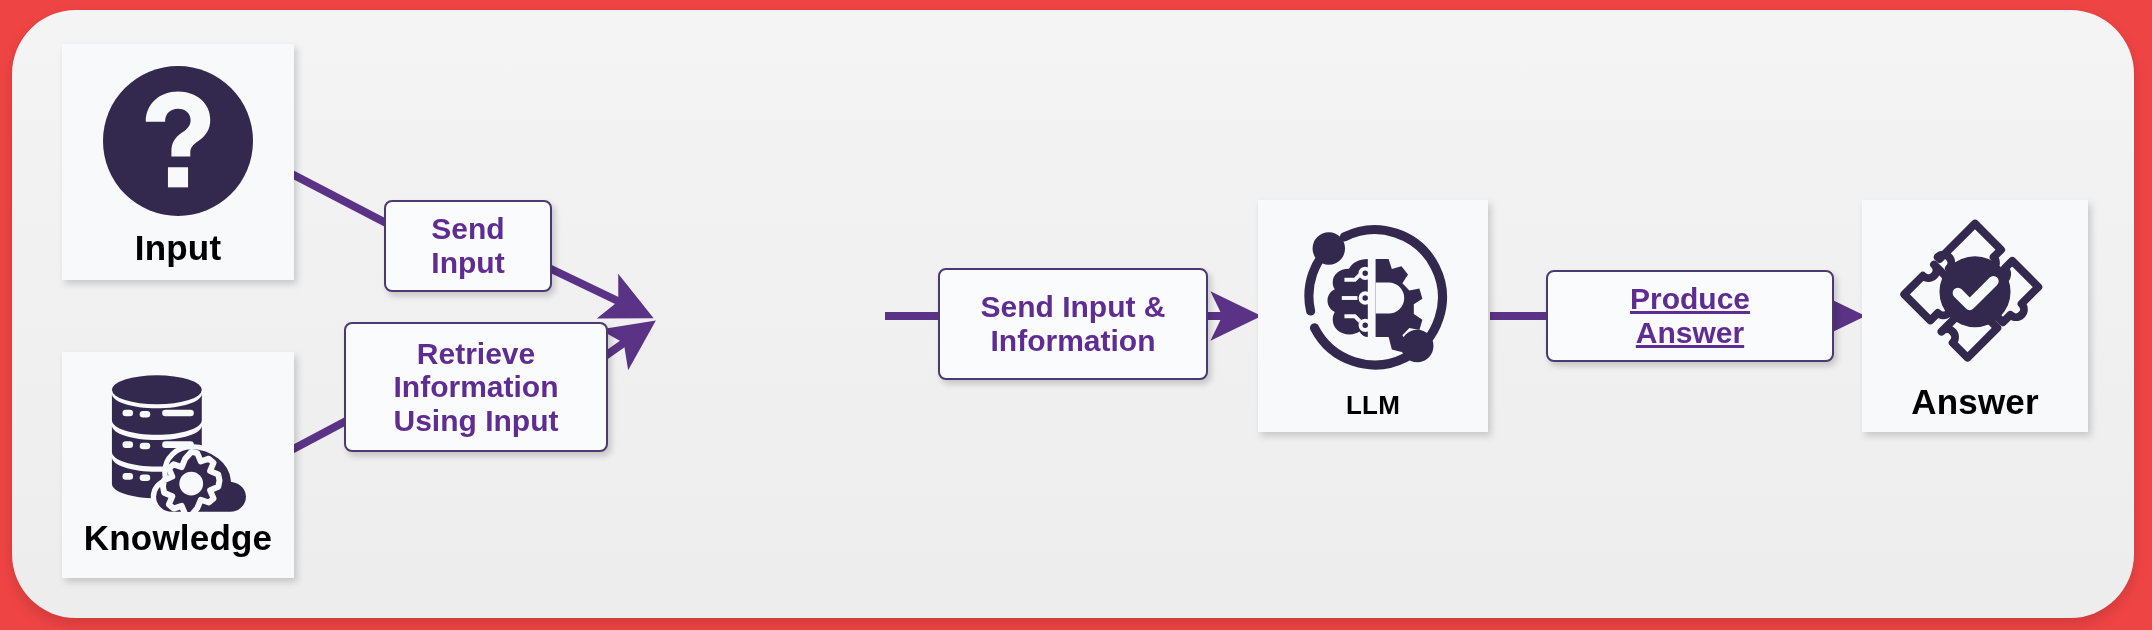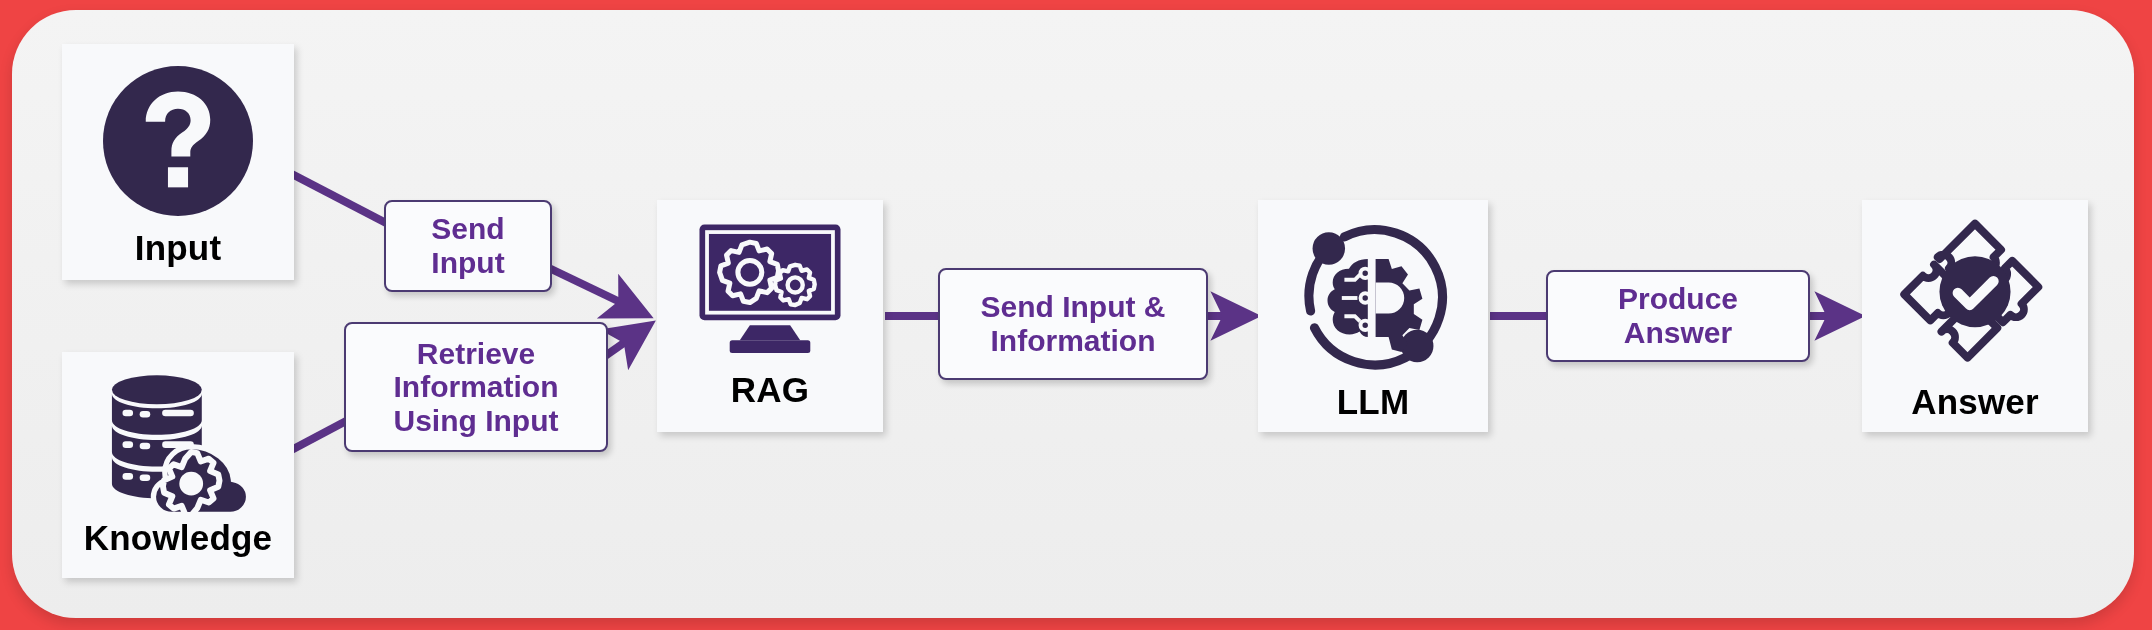--- a/index.html
+++ b/index.html
@@ -69,21 +69,21 @@
   #node-input    { left: 62px;  top: 44px;  width: 232px; height: 236px; padding-top: 22px; }
   #node-input .caption { font-size: 35px; margin-top: 14px; }
 
   #node-knowledge{ left: 62px;  top: 352px; width: 232px; height: 226px; padding-top: 18px; }
   #node-knowledge .caption { font-size: 35px; margin-top: 2px; }
 
   #node-rag      { left: 657px; top: 200px; width: 226px; height: 232px; padding-top: 22px; }
   #node-rag .caption { font-size: 35px; margin-top: 14px; }
 
   #node-llm      { left: 1258px;top: 200px; width: 230px; height: 232px; padding-top: 20px; }
-  #node-llm .caption { font-size: 35px; margin-top: 8px; }
+  #node-llm .caption { font-size: 26px; margin-top: 16px; }
 
   #node-answer   { left: 1862px;top: 200px; width: 226px; height: 232px; padding-top: 18px; }
   #node-answer .caption { font-size: 35px; margin-top: 8px; }
 
   
   .chip {
     position: absolute;
     background: #fafbfd;
     border: 2.5px solid #4b3a72;
     border-radius: 8px;
@@ -97,21 +97,21 @@
     align-items: center;
     justify-content: center;
     box-sizing: border-box;
     padding: 6px 14px;
     white-space: pre-line;
   }
 
   #chip-send-input      { left: 384px;  top: 200px; width: 168px; height: 92px; }
   #chip-retrieve        { left: 344px;  top: 322px; width: 264px; height: 130px; }
   #chip-send-input-info { left: 938px;  top: 268px; width: 270px; height: 112px; }
-  #chip-produce         { left: 1546px; top: 270px; width: 264px; height: 92px; }
+  #chip-produce         { left: 1546px; top: 270px; width: 288px; height: 92px; text-decoration: underline; }
 </style>
 </head>
 <body>
 
 <div id="stage">
 
   <div id="panel"></div>
 
   <svg id="wires" viewBox="0 0 2152 630" xmlns="http://www.w3.org/2000/svg">
     <defs>
@@ -173,43 +173,20 @@
 
         <g transform="translate(70,88)">
           <path d="M0-26l4.6.9 2.6 6.3 6.1-2.1 3.6 3.1-2.6 6.2 6.2 2.7.9 4.6-.9 4.6-6.2 2.7 2.6 6.2-3.6 3.1-6.1-2.1-2.6 6.3L0 22l-4.6-.9-2.6-6.3-6.1 2.1-3.6-3.1 2.6-6.2-6.2-2.7L-21.4 0l.9-4.6 6.2-2.7-2.6-6.2 3.6-3.1 6.1 2.1 2.6-6.3z" fill="#33284d" stroke="#f8f9fb" stroke-width="4.5" stroke-linejoin="round"></path>
           <circle cx="0" cy="-2" r="9" fill="#f8f9fb"></circle>
         </g>
       </svg>
     </div>
     <div class="caption">Knowledge</div>
   </div>
 
-  <div class="node" id="node-rag">
-    <div class="glyph">
-      <svg width="152" height="136" viewBox="0 0 120 108" xmlns="http://www.w3.org/2000/svg">
-
-        <rect x="4" y="2" width="112" height="76" rx="4" fill="#3d2766"></rect>
-        <rect x="10" y="8" width="100" height="64" fill="none" stroke="#f8f9fb" stroke-width="3"></rect>
-
-        <path d="M44 82h32l8 12H36z" fill="#3d2766"></path>
-        <rect x="28" y="94" width="64" height="10" rx="2" fill="#3d2766"></rect>
-
-        <g transform="translate(44,40)">
-          <path d="M0-24l5.1 1 2.3 5.9 6.3-1.4 3.6 3.6-1.4 6.3 5.9 2.3 1 5.1-1 5.1-5.9 2.3 1.4 6.3-3.6 3.6-6.3-1.4-2.3 5.9L0 24l-5.1-1-2.3-5.9-6.3 1.4-3.6-3.6 1.4-6.3-5.9-2.3L-24 0l1-5.1 5.9-2.3-1.4-6.3 3.6-3.6 6.3 1.4 2.3-5.9z" fill="#3d2766" stroke="#f8f9fb" stroke-width="4" stroke-linejoin="round"></path>
-          <circle cx="0" cy="0" r="9.5" fill="#3d2766" stroke="#f8f9fb" stroke-width="4"></circle>
-        </g>
-
-        <g transform="translate(80,50)">
-          <path d="M0-16l3.6.7 1.5 4 4.3-1 2.4 2.4-1 4.3 4 1.5.7 3.6-.7 3.6-4 1.5 1 4.3-2.4 2.4-4.3-1-1.5 4L0 16l-3.6-.7-1.5-4-4.3 1-2.4-2.4 1-4.3-4-1.5L-16 0l.7-3.6 4-1.5-1-4.3 2.4-2.4 4.3 1 1.5-4z" fill="#3d2766" stroke="#f8f9fb" stroke-width="3.5" stroke-linejoin="round"></path>
-          <circle cx="0" cy="0" r="6" fill="#3d2766" stroke="#f8f9fb" stroke-width="3.5"></circle>
-        </g>
-      </svg>
-    </div>
-    <div class="caption">RAG</div>
-  </div>
 
   <div class="node" id="node-llm">
     <div class="glyph">
       <svg width="156" height="156" viewBox="0 0 120 120" xmlns="http://www.w3.org/2000/svg">
 
         <path d="M38 13a52 52 0 1 1 -23 70" fill="none" stroke="#33284d" stroke-width="7" stroke-linecap="round"></path>
         <path d="M12 70A52 52 0 0 1 30 18" fill="none" stroke="#33284d" stroke-width="7" stroke-linecap="round"></path>
         <circle cx="26" cy="22" r="12.5" fill="#33284d"></circle>
         <circle cx="94" cy="97" r="12.5" fill="#33284d"></circle>
 

